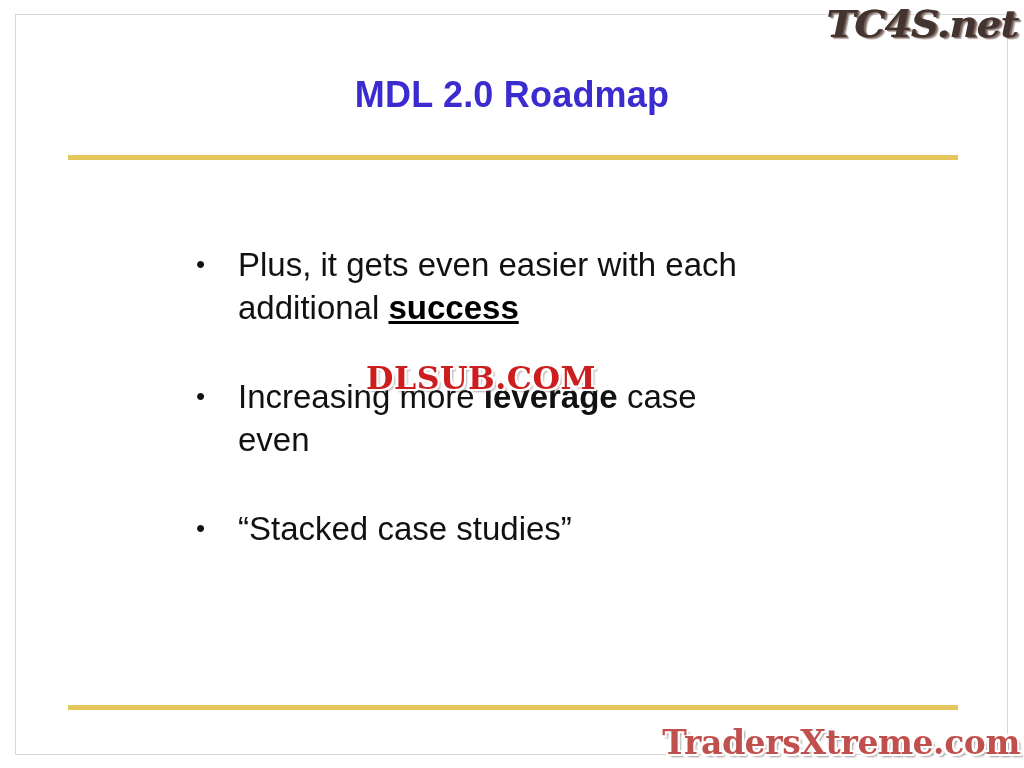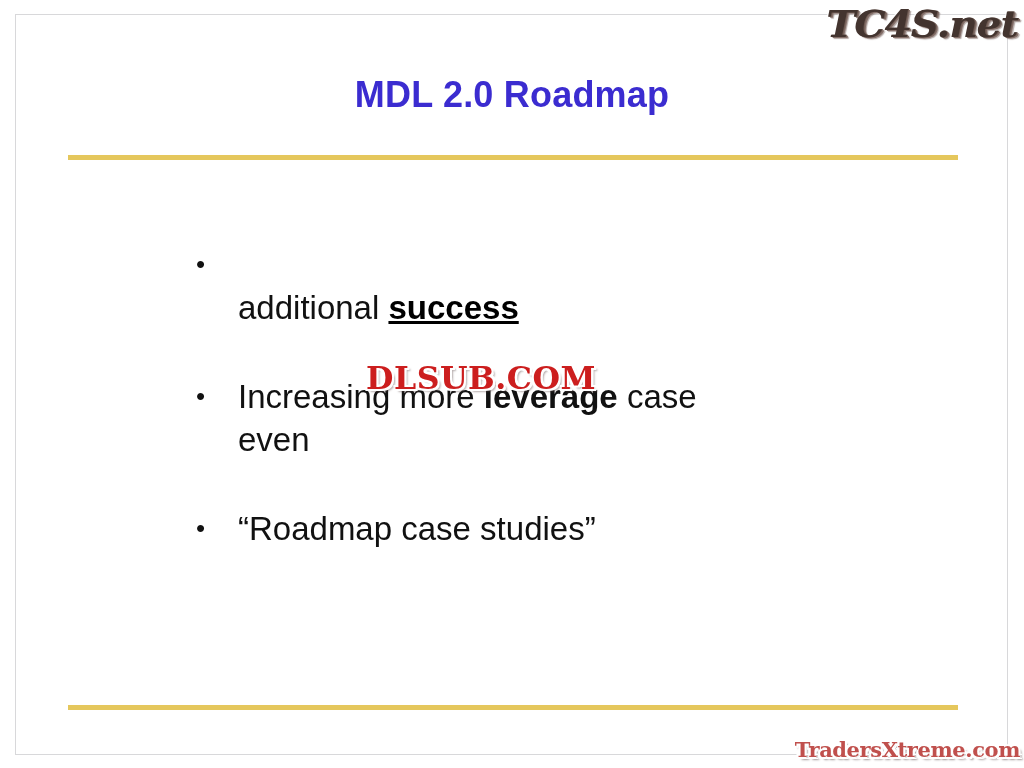--- a/index.html
+++ b/index.html
@@ -142,21 +142,21 @@
        3px  3px 2px rgba(90,70,70,0.45);
     transform: scaleX(1.02);
     transform-origin: left top;
   }
 
   
   .wm-traders {
     right: 4px;
     bottom: 6px;
     font-family: "DejaVu Serif", serif;
-    font-size: 21px;
+    font-size: 33px;
     font-weight: bold;
     letter-spacing: -0.4px;
     color: #C0504D;
     text-shadow:
       -2px -2px 0 #ffffff,
        2px -2px 0 #ffffff,
       -2px  2px 0 #ffffff,
        2px  2px 0 #ffffff,
        3px  3px 2px rgba(70,50,50,0.5);
   }
@@ -170,41 +170,41 @@
 
   <div class="slide-title">MDL 2.0 Roadmap</div>
 
   <div class="rule rule-top"></div>
 
   <div class="body-area">
 
     <div class="bullet-row">
       <span class="bullet-mark">•</span>
       <span class="bullet-text">
-        <br>
+        <span>Plus, it gets even easier with each</span><br>
         <span>additional </span><span class="em-blue">success</span>
       </span>
     </div>
 
     <div class="gap-b"></div>
 
     <div class="bullet-row">
       <span class="bullet-mark">•</span>
       <span class="bullet-text">
         <span>Increasing more </span><span class="em-bold">leverage</span><span> case</span><br>
         <span>even</span>
       </span>
     </div>
 
     <div class="gap-b"></div>
 
     <div class="bullet-row">
       <span class="bullet-mark">•</span>
       <span class="bullet-text">
-        <span>“Roadmap case studies”</span>
+        <span>“Stacked case studies”</span>
       </span>
     </div>
 
   </div>
 
   <div class="rule rule-bottom"></div>
 
   <div class="wm wm-tc4s">TC4S.net</div>
 
   <div class="wm wm-dlsub">DLSUB.COM</div>

